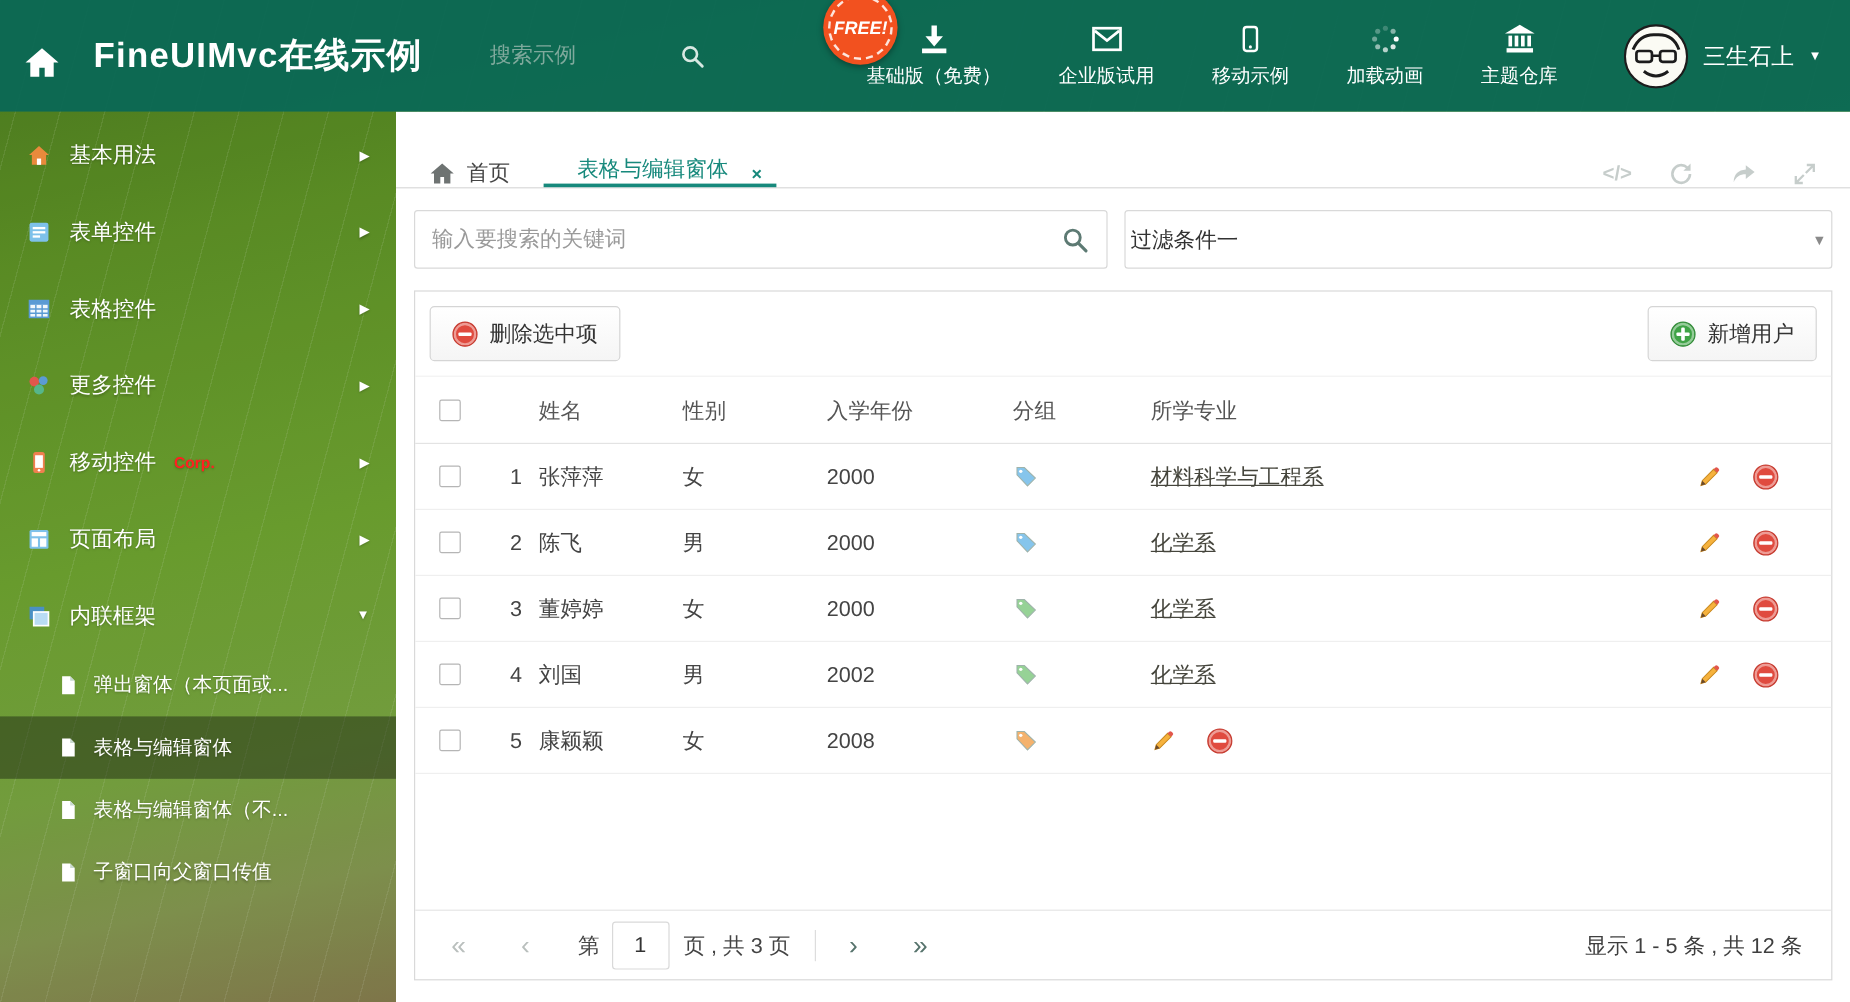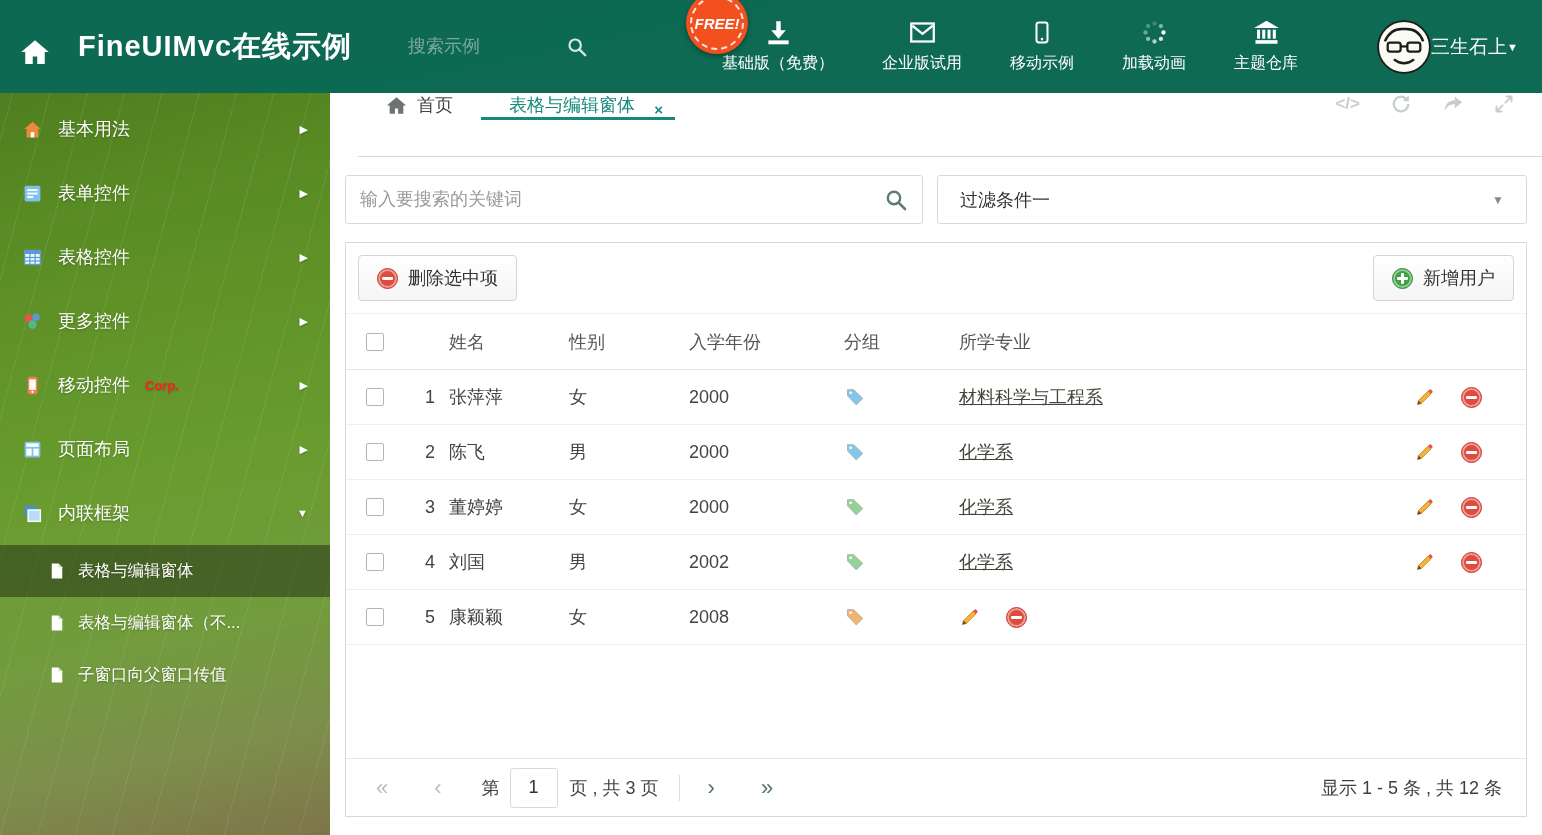--- a/index.html
+++ b/index.html
@@ -18,46 +18,46 @@
   .hsearch input{background:transparent;border:none;outline:none;color:#eaf4f1;font-size:18px;width:150px;}
   .hsearch input::placeholder{color:#7fa99c;}
   .hsearch .mag{color:#d7e8e2;margin-left:8px;display:flex;}
   .free-badge{position:absolute;left:686px;top:-8px;width:62px;height:62px;border-radius:50%;
     background:#f2511f;display:flex;align-items:center;justify-content:center;
     font-weight:bold;font-style:italic;font-size:15px;color:#fff;box-shadow:0 2px 5px rgba(0,0,0,.35);}
   .free-badge::before{content:"";position:absolute;inset:4px;border:2px dashed rgba(255,255,255,.85);border-radius:50%;}
   .topnav{display:flex;align-items:center;margin-left:110px;}
   .nav-item{display:flex;flex-direction:column;align-items:center;gap:7px;padding:0 24px;cursor:pointer;font-family:Liberation Serif, serif;}
   .nav-item .lbl{font-size:16px;white-space:nowrap;}
-  .userbox{margin-left:auto;margin-right:24px;display:flex;align-items:center;cursor:pointer;}
+  .userbox{margin-left:auto;margin-right:24px;display:flex;align-items:center;gap:12px;cursor:pointer;}
   .userbox .uname{font-size:19px;}
   .userbox .caret{font-size:11px;}
   
   .layout{display:flex;height:742px;}
   .sidebar{width:330px;background:rgba(38,78,18,0.14);padding-top:4px;overflow:hidden;flex:none;}
   .side-item{display:flex;align-items:center;gap:15px;padding:20px 22px;color:#fff;font-size:18px;cursor:pointer;text-shadow:0 1px 2px rgba(0,0,0,.25);}
   .side-item .arrow{margin-left:auto;font-size:11px;}
   .badge-corp{color:#ff2020;font-size:13px;font-weight:bold;}
   .sub-item{display:flex;align-items:center;gap:12px;padding:15px 20px 15px 48px;color:#fff;font-size:16.5px;cursor:pointer;text-shadow:0 1px 2px rgba(0,0,0,.25);white-space:nowrap;}
   .sub-item.active{background:rgba(15,20,12,0.42);}
   
   .main{flex:1;display:flex;flex-direction:column;background:#fff;min-width:0;}
-  .tabstrip{height:64px;border-bottom:1px solid #d9d9d9;display:flex;align-items:flex-start;flex:none;margin-left:28px;}
+  .tabstrip{height:64px;border-bottom:1px solid #d9d9d9;display:flex;align-items:flex-end;flex:none;}
   .tab{display:flex;align-items:center;gap:10px;padding:0 28px;font-size:18px;color:#444;cursor:pointer;position:relative;}
   .tab.active{color:#17897c;border-bottom:3px solid #17897c;padding-right:40px;}
   .tab.active .close{position:absolute;top:8px;right:12px;font-size:15px;font-weight:bold;color:#17897c;cursor:pointer;}
   .strip-tools{margin-left:auto;display:flex;align-items:center;gap:30px;padding-right:28px;color:#c6cdcb;}
   .strip-tools .tool{cursor:pointer;display:flex;align-items:center;font-size:17px;font-weight:bold;}
   .content{flex:1;padding:18px 15px;display:flex;flex-direction:column;gap:18px;min-height:0;}
   .filter-row{display:flex;gap:14px;flex:none;}
   .search-box{width:578px;height:49px;border:1px solid #d9d9d9;border-radius:3px;display:flex;align-items:center;padding:0 14px;}
   .search-box input{flex:1;border:none;outline:none;font-size:18px;color:#333;}
   .search-box input::placeholder{color:#9a9a9a;}
   .search-box .mag{color:#5d7a73;display:flex;cursor:pointer;}
-  .dropdown{flex:1;height:49px;border:1px solid #d9d9d9;border-radius:3px;display:flex;align-items:center;padding:0 22px;font-size:18px;color:#333;cursor:pointer;}
+  .dropdown{flex:1;height:49px;border:1px solid #d9d9d9;border-radius:3px;display:flex;align-items:center;padding:0 4px;font-size:18px;color:#333;cursor:pointer;}
   .dropdown .caret{margin-left:auto;color:#8a8a8a;font-size:12px;}
   .panel{flex:1;border:1px solid #d9d9d9;display:flex;flex-direction:column;min-height:0;}
   .panel-toolbar{display:flex;padding:12px;border-bottom:1px solid #f2f2f2;flex:none;}
   .btn{height:46px;border:1px solid #d5d5d5;border-radius:4px;background:linear-gradient(#ffffff,#f5f5f5);display:inline-flex;align-items:center;gap:10px;padding:0 18px;font-size:18px;color:#333;cursor:pointer;}
   .btn-add{margin-left:auto;}
   .thead{display:flex;align-items:center;height:56px;border-bottom:1px solid #e3e3e3;color:#555;font-size:18px;flex:none;}
   .trow{display:flex;align-items:center;height:55px;border-bottom:1px solid #efefef;font-size:18px;color:#444;flex:none;}
   .col-cb{width:58px;display:flex;justify-content:center;}
   .col-num{width:45px;text-align:right;padding-right:14px;}
   .col-name{width:120px;}
@@ -260,20 +260,29 @@
       <span style="display:flex;">
         <svg viewBox="0 0 24 24" width="21" height="21">
             <rect x="3" y="3" width="14" height="12" fill="#4a90c4"></rect>
             <rect x="7" y="8" width="14" height="13" fill="#b9dcf4" stroke="#fff" stroke-width="1.6"></rect>
           </svg>
       </span>
       <span>内联框架</span>
       <span class="arrow">▼</span>
     </div>
 
+    <div class="sub-item">
+      <span style="display:flex;">
+        <svg viewBox="0 0 24 24" width="18" height="18">
+            <path d="M5 2h9l5 5v15H5z" fill="#fff"></path>
+            <path d="M14 2l5 5h-5z" fill="#c8d8cf"></path>
+          </svg>
+      </span>
+      <span>弹出窗体（本页面或...</span>
+    </div>
     <div class="sub-item active">
       <span style="display:flex;">
         <svg viewBox="0 0 24 24" width="18" height="18">
             <path d="M5 2h9l5 5v15H5z" fill="#fff"></path>
             <path d="M14 2l5 5h-5z" fill="#c8d8cf"></path>
           </svg>
       </span>
       <span>表格与编辑窗体</span>
     </div>
     <div class="sub-item">

